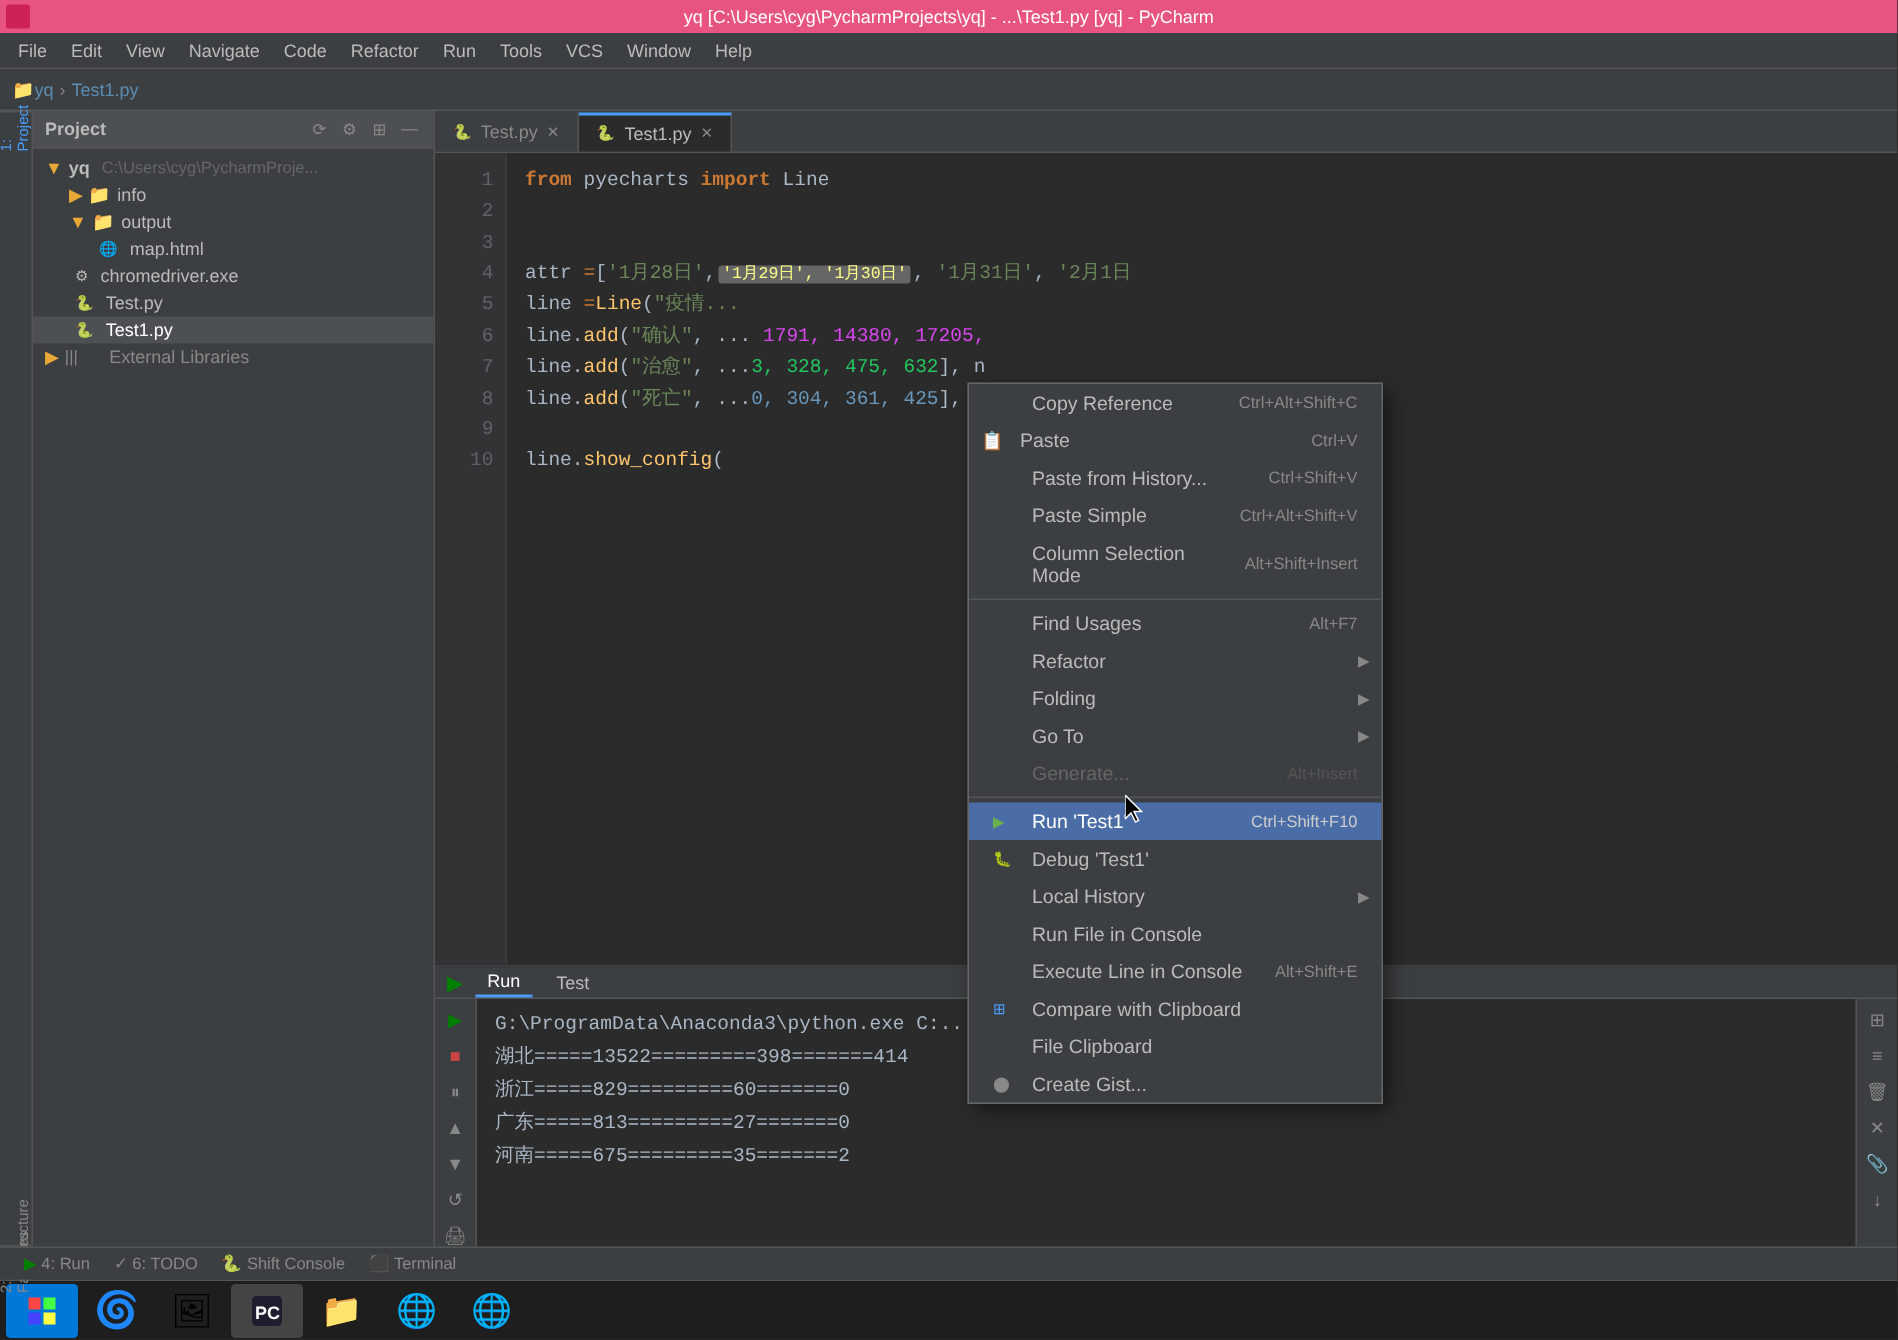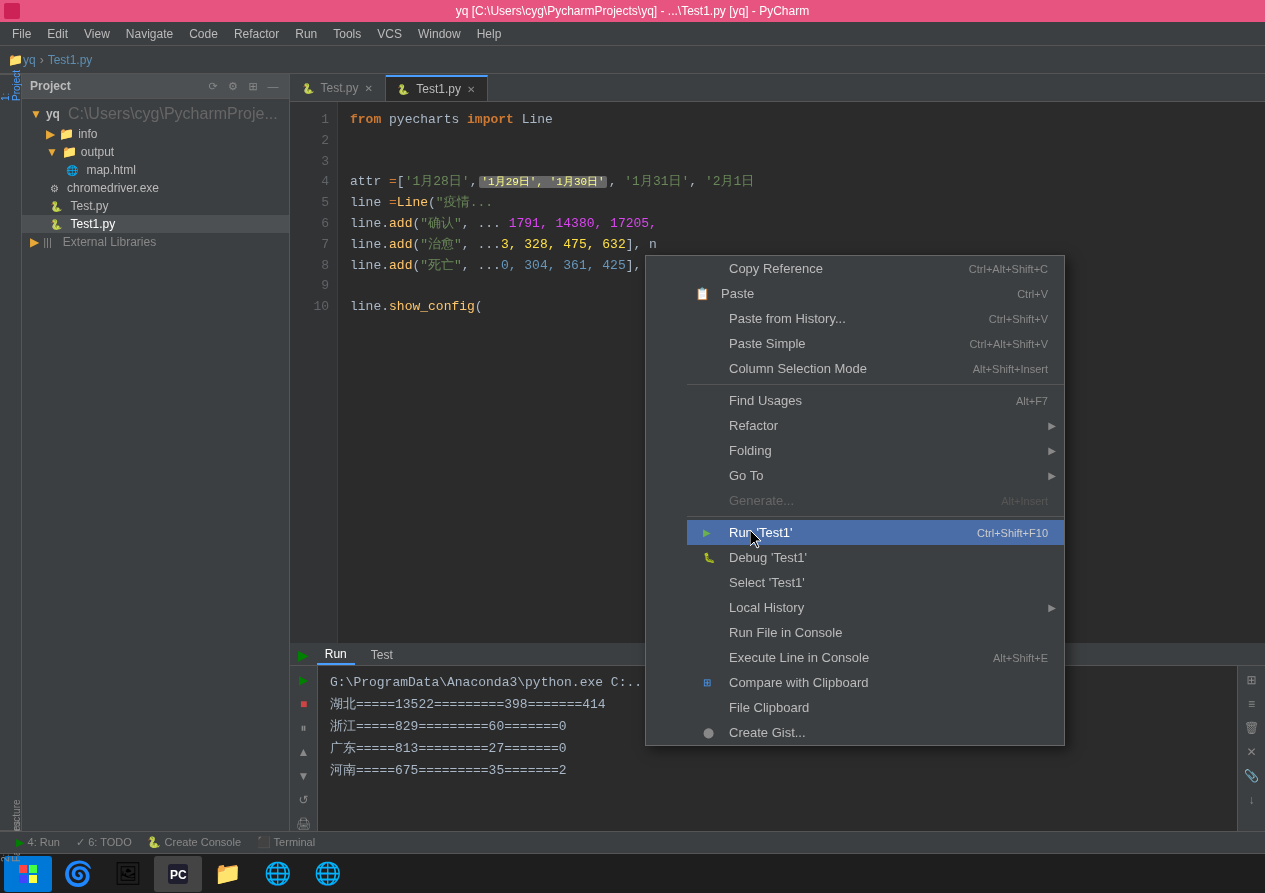--- a/index.html
+++ b/index.html
@@ -282,27 +282,26 @@
       border-radius: 3px;
       font-size: 22px;
     }
     .start-btn { background: #0078d7; color: white; border-radius: 3px; }
 
     
     #context-menu {
       position: absolute;
       top: 255px;
       left: 645px;
-      width: 420px;
+      width: 277px;
       background: #3c3f41;
       border: 1px solid #666;
       box-shadow: 4px 4px 12px rgba(0,0,0,0.5);
       z-index: 100;
       font-size: 13px;
-      padding-left: 41px;
     }
     .ctx-item {
       padding: 5px 16px;
       display: flex;
       align-items: center;
       cursor: pointer;
       color: #bbbbbb;
       position: relative;
     }
     .ctx-item.highlighted { background: #4a6da7; color: white; }
@@ -378,21 +377,21 @@
         <span class="icon-btn">⟳</span>
         <span class="icon-btn">⚙</span>
         <span class="icon-btn">⊞</span>
         <span class="icon-btn">—</span>
       </div>
     </div>
     <div id="project-tree">
       <div class="tree-item">
         <span style="color:#e8a838;">▼</span>
         <span style="font-weight:bold; color:#bbbbbb;">yq</span>
-        <span style="color:#666; font-size:16px; margin-left:4px;">C:\Users\cyg\PycharmProje...</span>
+        <span style="color:#666; font-size:11px; margin-left:4px;">C:\Users\cyg\PycharmProje...</span>
       </div>
       <div class="tree-item">
         <span style="margin-left:16px; color:#e8a838;">▶</span>
         <span style="color:#e8a838;">📁</span>
         <span>info</span>
       </div>
       <div class="tree-item">
         <span style="margin-left:16px; color:#e8a838;">▼</span>
         <span style="color:#e8a838;">📁</span>
         <span>output</span>
@@ -413,21 +412,21 @@
         <span style="margin-left:4px;">Test.py</span>
       </div>
       <div class="tree-item" style="background:#4c5052;">
         <span style="margin-left:16px;"></span>
         <span style="color:#4a9eff; font-size:10px;">🐍</span>
         <span style="margin-left:4px; color:white;">Test1.py</span>
       </div>
       <div class="tree-item">
         <span style="color:#e8a838;">▶</span>
         <span style="color:#888; font-size:11px;">|||</span>
-        <span style="margin-left:7px; color:#888;">External Libraries</span>
+        <span style="margin-left:17px; color:#888;">External Libraries</span>
       </div>
     </div>
   </div>
 
   <div id="editor-area">
 
     <div id="tab-bar">
       <div class="tab">
         <span style="color:#4a9eff; font-size:10px;">🐍</span>
         <span>Test.py</span>
@@ -453,21 +452,21 @@
         <div>9</div>
         <div>10</div>
       </div>
       <div id="code-content">
         <div class="code-line"><span class="kw-from">from</span> <span style="color:#a9b7c6;">pyecharts</span> <span class="kw-import">import</span> <span style="color:#a9b7c6;">Line</span></div>
         <div class="code-line">&nbsp;</div>
         <div class="code-line">&nbsp;</div>
         <div class="code-line"><span style="color:#a9b7c6;">attr </span><span style="color:#cc7832;">=</span>[<span style="color:#6a8759;">'1月28日'</span>,<span style="background:#666; padding:0 2px; margin: 0 2px; color:#ffff88; font-size:11px; border-radius:2px;">'1月29日', '1月30日'</span>, <span style="color:#6a8759;">'1月31日'</span>, <span style="color:#6a8759;">'2月1日</span></div>
         <div class="code-line"><span style="color:#a9b7c6;">line </span><span style="color:#cc7832;">=</span><span style="color:#ffc66d;">Line</span>(<span style="color:#6a8759;">"疫情...</span></div>
         <div class="code-line"><span style="color:#a9b7c6;">line</span>.<span style="color:#ffc66d;">add</span>(<span style="color:#6a8759;">"确认"</span>, ...<span style="color:#d946ef;"> 1791, 14380, 17205,</span></div>
-        <div class="code-line"><span style="color:#a9b7c6;">line</span>.<span style="color:#ffc66d;">add</span>(<span style="color:#6a8759;">"治愈"</span>, ...<span style="color:#fde047;text-align:center;">3, 328, 475, 632</span>], <span style="color:#a9b7c6;">n</span></div>
+        <div class="code-line"><span style="color:#a9b7c6;">line</span>.<span style="color:#ffc66d;">add</span>(<span style="color:#6a8759;">"治愈"</span>, ...<span style="color:#22c55e;text-align:center;">3, 328, 475, 632</span>], <span style="color:#a9b7c6;">n</span></div>
         <div class="code-line"><span style="color:#a9b7c6;">line</span>.<span style="color:#ffc66d;">add</span>(<span style="color:#6a8759;">"死亡"</span>, ...<span style="color:#6897bb;">0, 304, 361, 425</span>], <span style="color:#a9b7c6;">n</span></div>
         <div class="code-line">&nbsp;</div>
         <div class="code-line"><span style="color:#a9b7c6;">line</span>.<span style="color:#ffc66d;">show_config</span>(</div>
       </div>
     </div>
 
     <div id="run-panel">
       <div id="run-header">
         <span style="color:green; font-size:14px;">▶</span>
         <span class="run-tab active">Run</span>
@@ -508,21 +507,21 @@
   <span class="status-item">
     <span style="color:green;">▶</span>
     <span>4: Run</span>
   </span>
   <span class="status-item">
     <span style="color:#888;">✓</span>
     <span>6: TODO</span>
   </span>
   <span class="status-item">
     <span style="color:#4a9eff;">🐍</span>
-    <span>Create Console</span>
+    <span>Shift Console</span>
   </span>
   <span class="status-item">
     <span style="color:#888;">⬛</span>
     <span>Terminal</span>
   </span>
 </div>
 
 <div id="context-menu">
   <div class="ctx-item">
     <span class="ctx-icon"></span>
@@ -577,25 +576,20 @@
   </div>
   <div class="ctx-divider"></div>
   <div class="ctx-item highlighted">
     <span class="ctx-icon" style="color:#6ab04c; font-size:10px;">▶</span>
     <span class="ctx-label">Run 'Test1'</span>
     <span class="ctx-shortcut" style="color:#ccc;">Ctrl+Shift+F10</span>
   </div>
   <div class="ctx-item">
     <span class="ctx-icon" style="color:#4a9eff; font-size:10px;">🐛</span>
     <span class="ctx-label">Debug 'Test1'</span>
-    <span class="ctx-shortcut"></span>
-  </div>
-  <div class="ctx-item">
-    <span class="ctx-icon"></span>
-    <span class="ctx-label">Select 'Test1'</span>
     <span class="ctx-shortcut"></span>
   </div>
   <div class="ctx-item has-sub">
     <span class="ctx-icon"></span>
     <span class="ctx-label">Local History</span>
     <span class="ctx-shortcut"></span>
   </div>
   <div class="ctx-item">
     <span class="ctx-icon"></span>
     <span class="ctx-label">Run File in Console</span>

